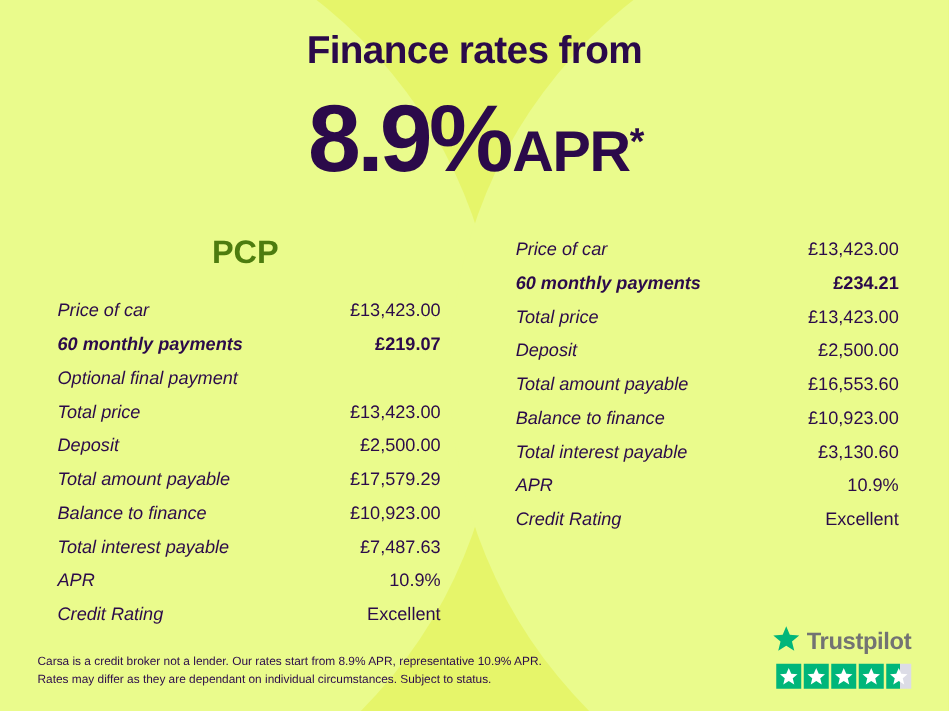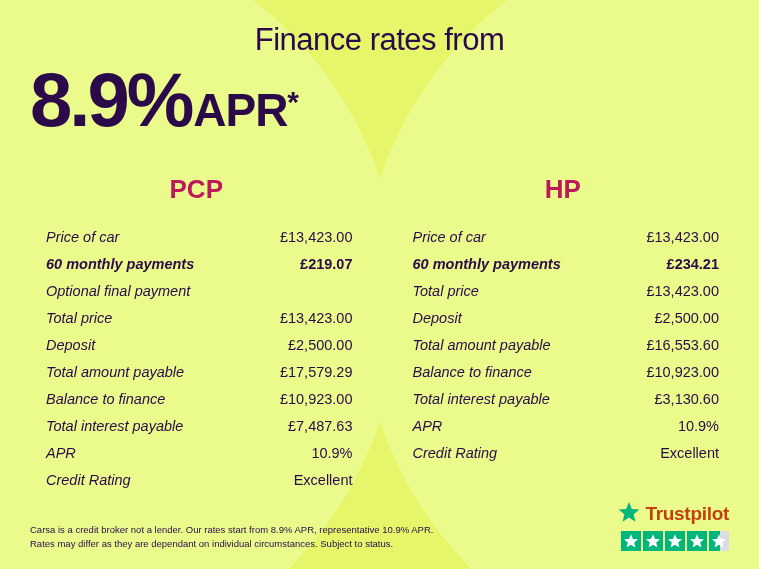--- a/index.html
+++ b/index.html
@@ -34,30 +34,30 @@
     padding: 0 30px;
   }
 
   
   .header {
     text-align: center;
     padding-top: 22px;
   }
   .header-title {
     font-size: 31px;
-    font-weight: normal;
+    font-weight: bold;
     color: #2b0a4a;
     letter-spacing: -0.5px;
   }
   .header-rate {
-    margin-top: 4px;
+    margin-top: 16px;
     color: #2b0a4a;
     display: flex;
     align-items: baseline;
-    justify-content: flex-start;
+    justify-content: center;
     letter-spacing: -3px;
   }
   .rate-big {
     font-size: 76px;
     font-weight: bold;
     line-height: 1;
   }
   .rate-apr {
     font-size: 46px;
     font-weight: bold;
@@ -78,21 +78,21 @@
   .columns {
     display: flex;
     margin-top: 36px;
     gap: 34px;
   }
   .col { width: 50%; }
   .col-title {
     text-align: center;
     font-size: 26px;
     font-weight: bold;
-    color: #be185d;
+    color: #4d7c0f;
     margin-bottom: 18px;
   }
   .row {
     display: flex;
     justify-content: space-between;
     align-items: baseline;
     font-size: 14.5px;
     color: #2b0a4a;
     padding: 5.5px 10px 5.5px 16px;
   }
@@ -124,21 +124,21 @@
   }
   .tp-top {
     display: flex;
     align-items: center;
     justify-content: flex-end;
     gap: 5px;
   }
   .tp-name {
     font-size: 19px;
     font-weight: bold;
-    color: #c2410c;
+    color: #737373;
     letter-spacing: -0.3px;
   }
   .tp-stars {
     display: flex;
     gap: 2px;
     margin-top: 4px;
     justify-content: flex-end;
   }
   .tp-star-box {
     width: 20px;
@@ -213,21 +213,20 @@
         <span class="row-label">APR</span>
         <span class="row-value">10.9%</span>
       </div>
       <div class="row">
         <span class="row-label">Credit Rating</span>
         <span class="row-value">Excellent</span>
       </div>
     </div>
 
     <div class="col">
-      <div class="col-title">HP</div>
 
       <div class="row">
         <span class="row-label">Price of car</span>
         <span class="row-value">£13,423.00</span>
       </div>
       <div class="row bold">
         <span class="row-label">60 monthly payments</span>
         <span class="row-value">£234.21</span>
       </div>
       <div class="row">

